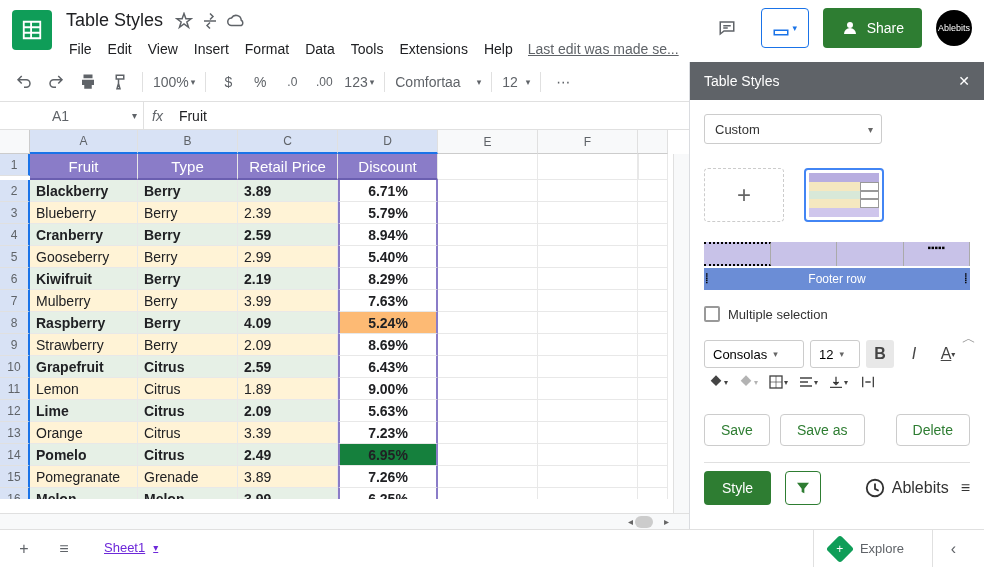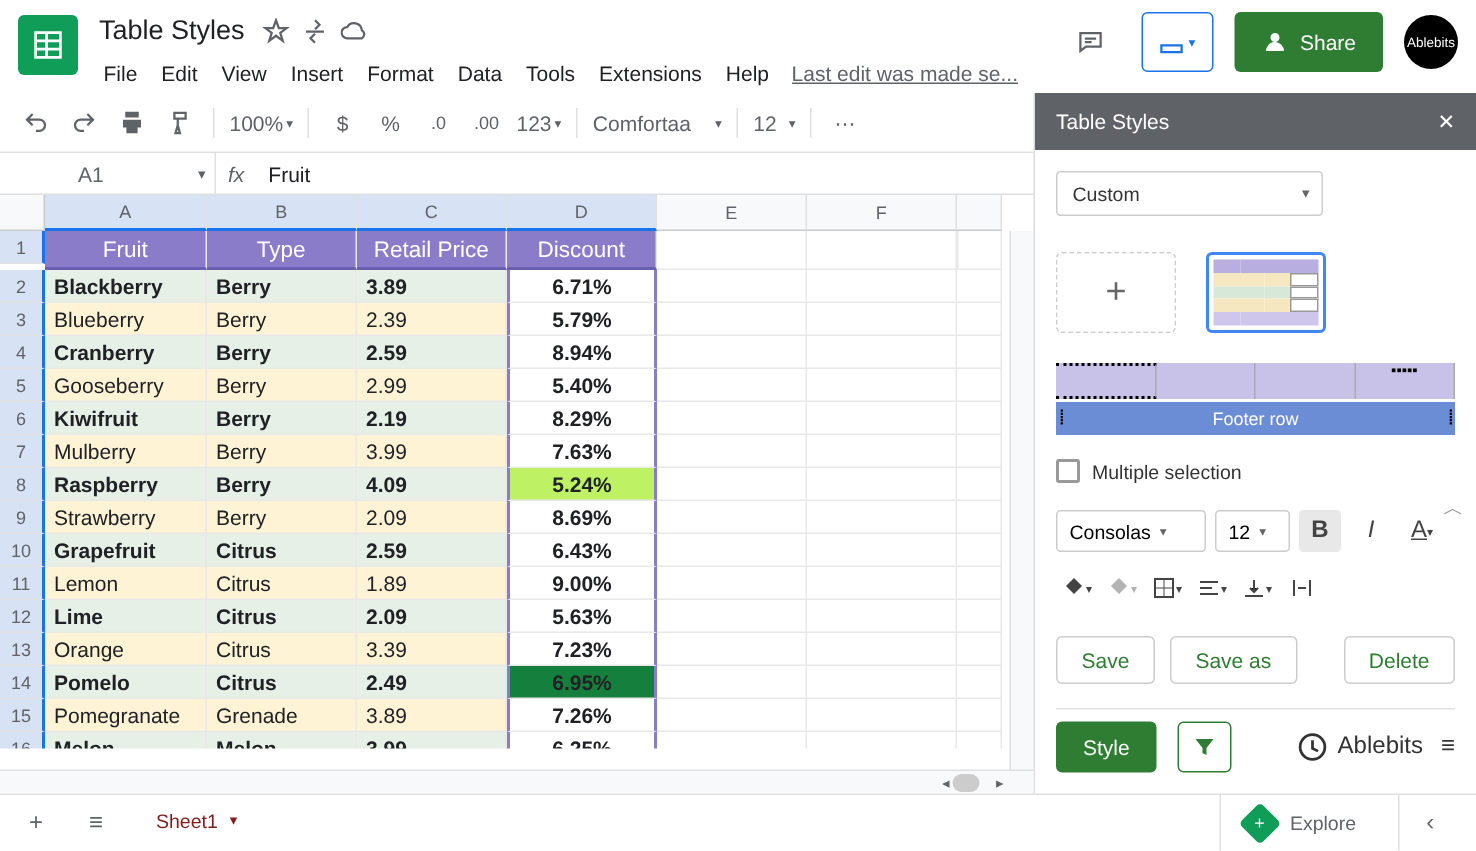--- a/index.html
+++ b/index.html
@@ -68,37 +68,37 @@
 .tr div { flex: 1; }
 .carets { position: absolute; right: 8px; top: 230px; color: #999; font-size: 14px; }
 .preview-row { display: flex; height: 24px; margin-bottom: 2px; background: #c8c2e8; }
 .preview-row .seg { flex: 1; border-right: 1px solid #aaa; }
 .footer-label { background: #6b8dd6; color: #fff; height: 22px; display: flex; align-items: center; justify-content: center; font-size: 12px; margin: 0 0 16px; position: relative; }
 .footer-label::before, .footer-label::after { content: "▪▪▪▪▪"; color: #000; font-size: 6px; position: absolute; }
 .footer-label::before { left: -2px; top: 7px; transform: rotate(90deg); }
 .footer-label::after { right: -2px; top: 7px; transform: rotate(90deg); }
 .checkbox-row { display: flex; align-items: center; gap: 8px; font-size: 13px; color: #333; margin-bottom: 18px; }
 .chk { width: 16px; height: 16px; border: 2px solid #999; border-radius: 2px; }
-.font-row { display: flex; gap: 6px; margin-bottom: 10px; }
+.font-row { display: flex; gap: 6px; }
 .font-sel { border: 1px solid #ccc; border-radius: 3px; height: 28px; padding: 0 8px; font-size: 13px; display: flex; align-items: center; position: relative; }
 .font-sel .chev { margin-left: 6px; font-size: 9px; color: #666; }
 .fmt-btn { width: 28px; height: 28px; display: flex; align-items: center; justify-content: center; border-radius: 3px; color: #444; }
 .fmt-btn.bold { background: #e8e8e8; font-weight: 700; }
 .fmt-row { display: flex; gap: 2px; margin-bottom: 18px; }
 .action-row { display: flex; gap: 10px; margin-bottom: 16px; }
 .act-btn { border: 1px solid #ccc; border-radius: 4px; height: 32px; padding: 0 16px; font-size: 14px; color: #2e7d32; display: flex; align-items: center; background: #fff; }
 .act-btn.del { margin-left: auto; }
 .style-btn { background: #2e7d32; color: #fff; height: 34px; padding: 0 18px; border-radius: 4px; font-size: 14px; font-weight: 500; display: flex; align-items: center; gap: 8px; border: none; }
 .sb-footer { display: flex; align-items: center; gap: 14px; padding-top: 8px; border-top: 1px solid #e0e0e0; }
 .ablebits { margin-left: auto; display: flex; align-items: center; gap: 6px; font-size: 16px; font-weight: 500; color: #333; }
 
 
 .tabs { height: 38px; border-top: 1px solid #e0e0e0; display: flex; align-items: center; padding: 0 10px; gap: 12px; position: absolute; bottom: 0; left: 0; width: 984px; background: #fff; }
 .tab-btn { width: 28px; height: 28px; display: flex; align-items: center; justify-content: center; color: #5f6368; }
-.tab { height: 38px; display: flex; align-items: center; padding: 0 14px; font-size: 13px; font-weight: 500; color: #7f1d1d; border-bottom: 3px solid transparent; position: relative; }
+.tab { height: 38px; display: flex; align-items: center; padding: 0 14px; font-size: 13px; font-weight: 500; color: #6d28d9; border-bottom: 3px solid transparent; position: relative; text-decoration: underline; }
 .tab.active { background: #fff; }
 .tab .chev { margin-left: 8px; font-size: 10px; }
 .explore { margin-left: auto; display: flex; align-items: center; gap: 10px; font-size: 13px; color: #5f6368; padding: 0 16px; height: 38px; border-left: 1px solid #e0e0e0; }
 .explore-icon { width: 20px; height: 20px; background: #0f9d58; border-radius: 3px; transform: rotate(45deg); display: flex; align-items: center; justify-content: center; }
 .explore-icon span { transform: rotate(-45deg); color: #fff; font-size: 12px; }
 .scroll-bar { position: absolute; bottom: 38px; left: 0; width: 689px; height: 16px; border-top: 1px solid #e0e0e0; display: flex; background: #f8f9fa; }
 .scroll-bar .thumb-s { position: absolute; right: 36px; width: 18px; height: 12px; background: #ccc; border-radius: 6px; top: 2px; }
 .scroll-bar .ar { position: absolute; right: 20px; font-size: 10px; color: #666; top: 2px; }
 .scroll-bar .al { position: absolute; right: 56px; font-size: 10px; color: #666; top: 2px; }
 .vscroll { position: absolute; right: 295px; top: 154px; width: 16px; height: 361px; border-left: 1px solid #e0e0e0; background: #f8f9fa; }
@@ -290,21 +290,21 @@
         <div class="cell even">Berry</div>
         <div class="cell even">3.99</div>
         <div class="cell disc" style="background:#fff">7.63%</div>
         <div class="cell"></div>
         <div class="cell"></div>
         <div class="cell"></div>
         <div class="row-head sel">8</div>
         <div class="cell odd">Raspberry</div>
         <div class="cell odd">Berry</div>
         <div class="cell odd">4.09</div>
-        <div class="cell disc" style="background:#bef264">5.24%</div>
+        <div class="cell disc" style="background:#fdba74">5.24%</div>
         <div class="cell"></div>
         <div class="cell"></div>
         <div class="cell"></div>
         <div class="row-head sel">9</div>
         <div class="cell even">Strawberry</div>
         <div class="cell even">Berry</div>
         <div class="cell even">2.09</div>
         <div class="cell disc" style="background:#fff">8.69%</div>
         <div class="cell"></div>
         <div class="cell"></div>

